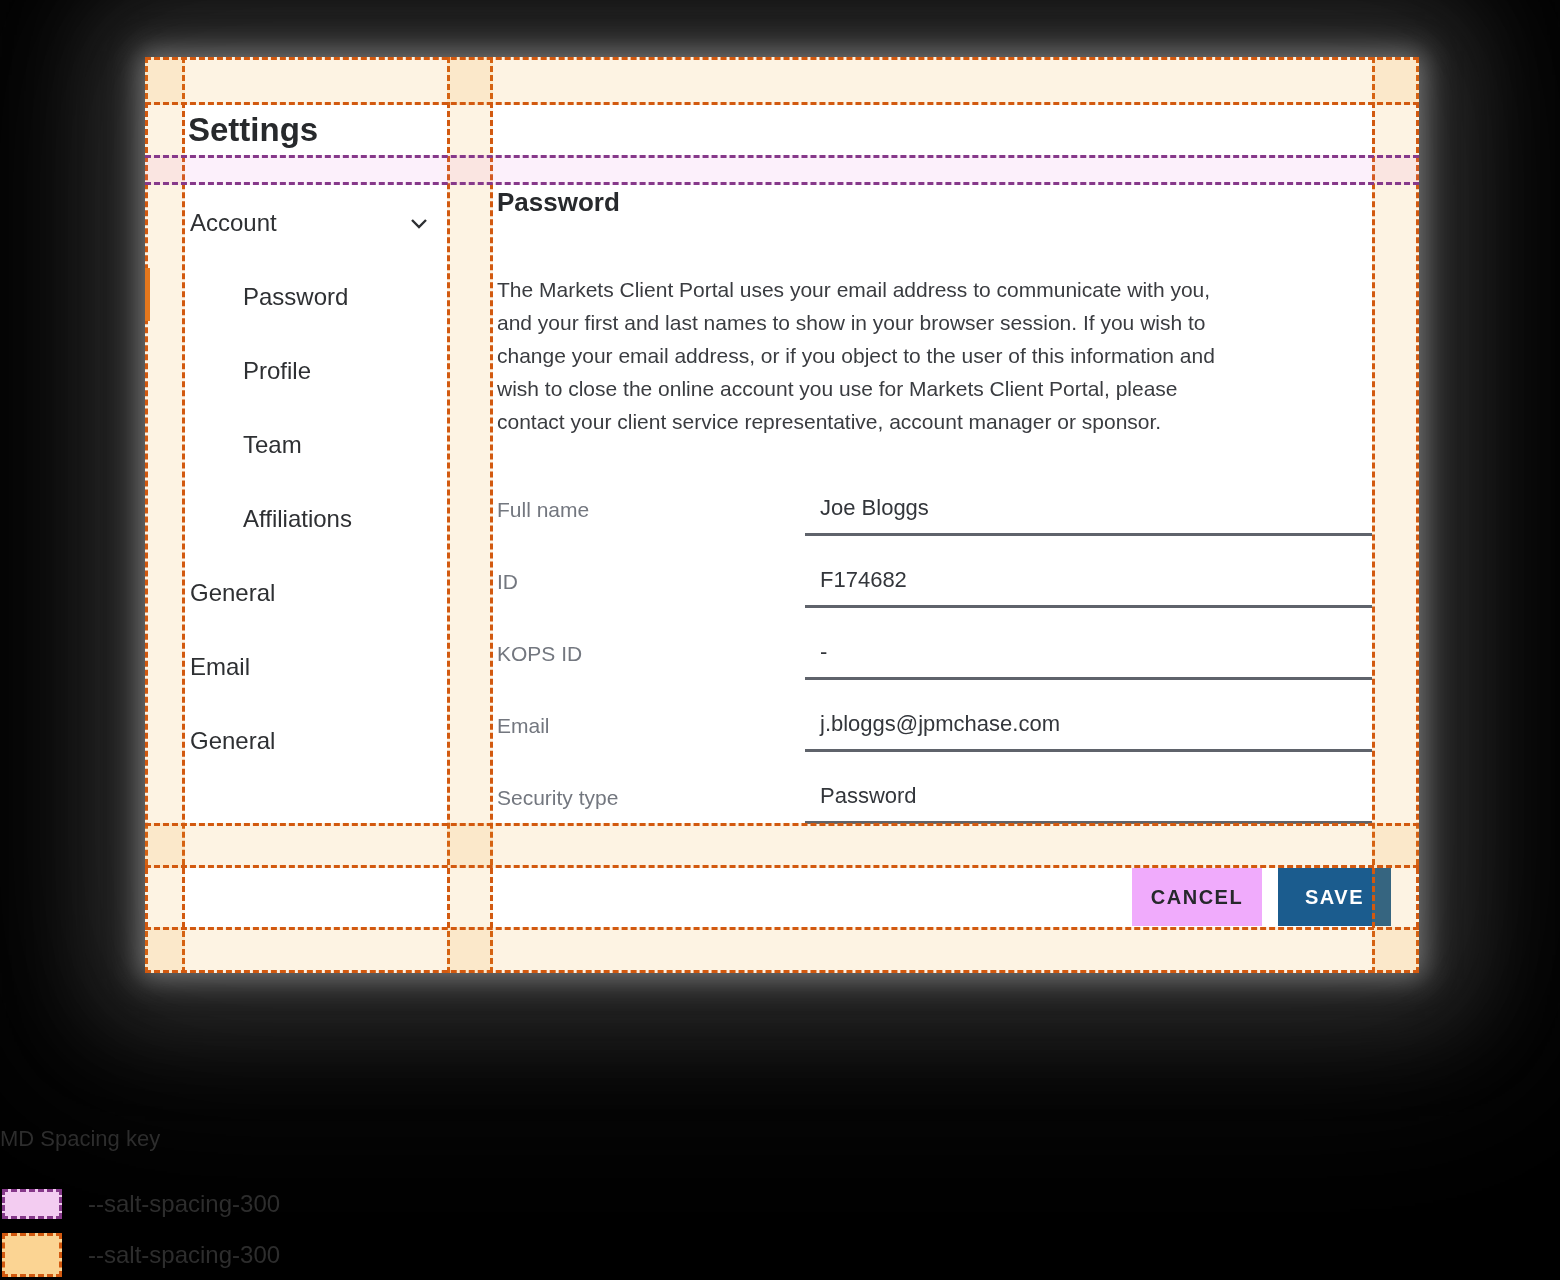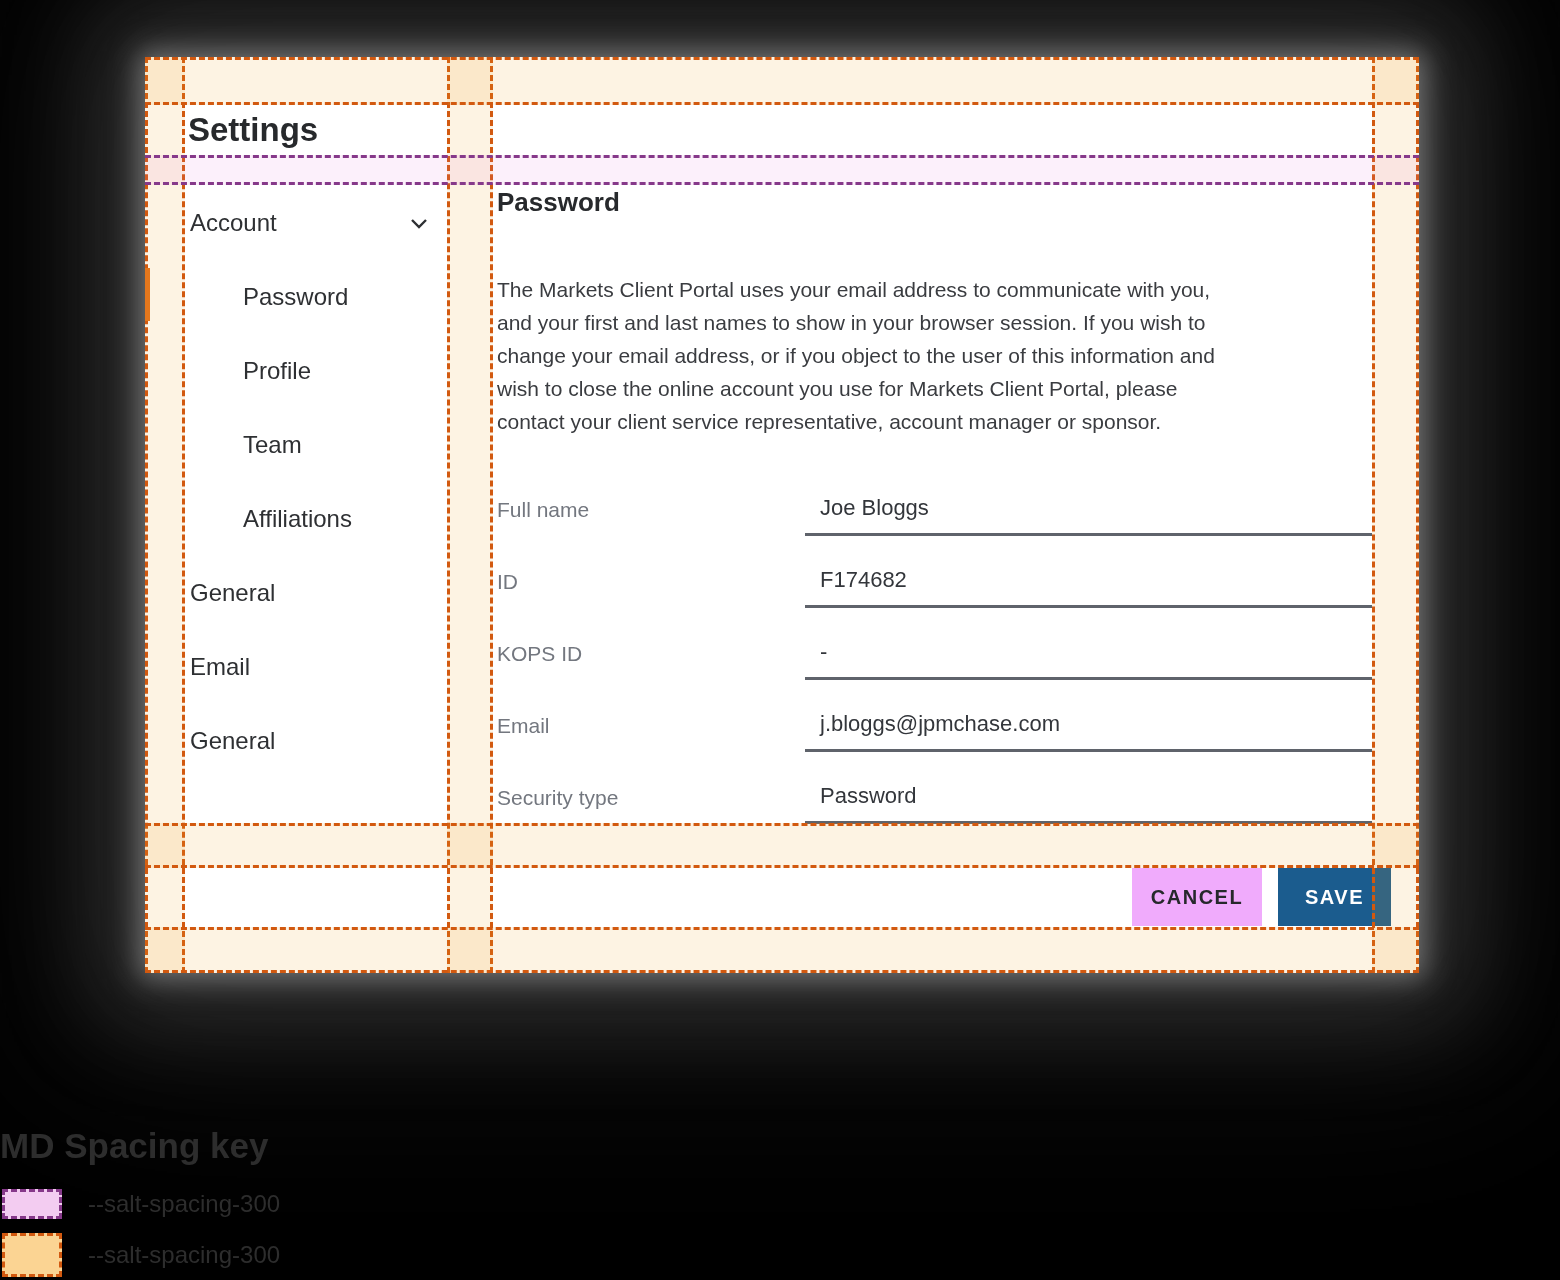--- a/index.html
+++ b/index.html
@@ -84,21 +84,21 @@
     font-size: 20px; font-weight: 600; letter-spacing: 1.5px;
     border: none; cursor: pointer; z-index: 1;
     font-family: "Liberation Sans", sans-serif;
   }
   .btn-cancel { left: 987px; width: 130px; background: #f0abfc; color: #26282B; }
   .btn-save   { left: 1133px; width: 113px;  background: #1B5C8E; color: #FFFFFF; }
 
   
   .legend-title {
     position: absolute; left: 0px; top: 1126px;
-    font-size: 35px; font-weight: 700; color: #2D2D2D;
+    font-size: 22px; font-weight: 400; color: #2D2D2D;
   }
   .legend-swatch { position: absolute; left: 2px; width: 60px; }
   .legend-swatch.s200 { top: 1189px; height: 30px; background: #F3CCF1; border: 3px dashed #86398A; }
   .legend-swatch.s300 { top: 1233px; height: 44px; background: #FBD493; border: 3px dashed #D2590F; }
   .legend-label { position: absolute; left: 88px; font-size: 24px; color: #2D2D2D; line-height: 30px; }
   .legend-label.l200 { top: 1189px; }
   .legend-label.l300 { top: 1240px; }
 </style>
 </head>
 <body>

